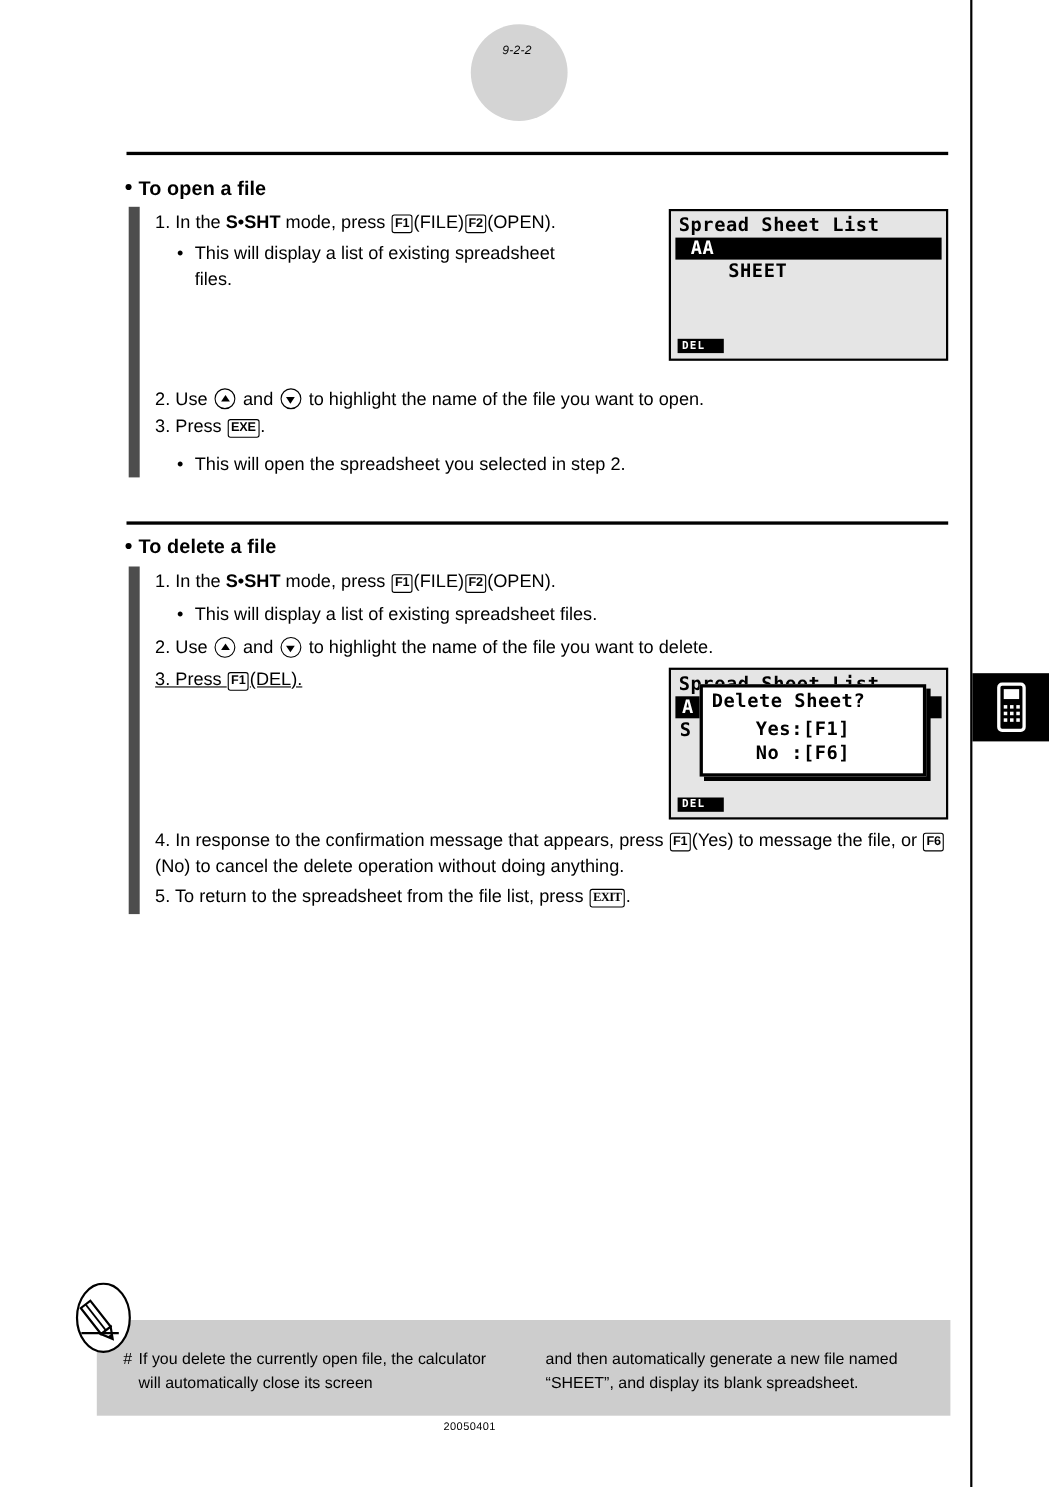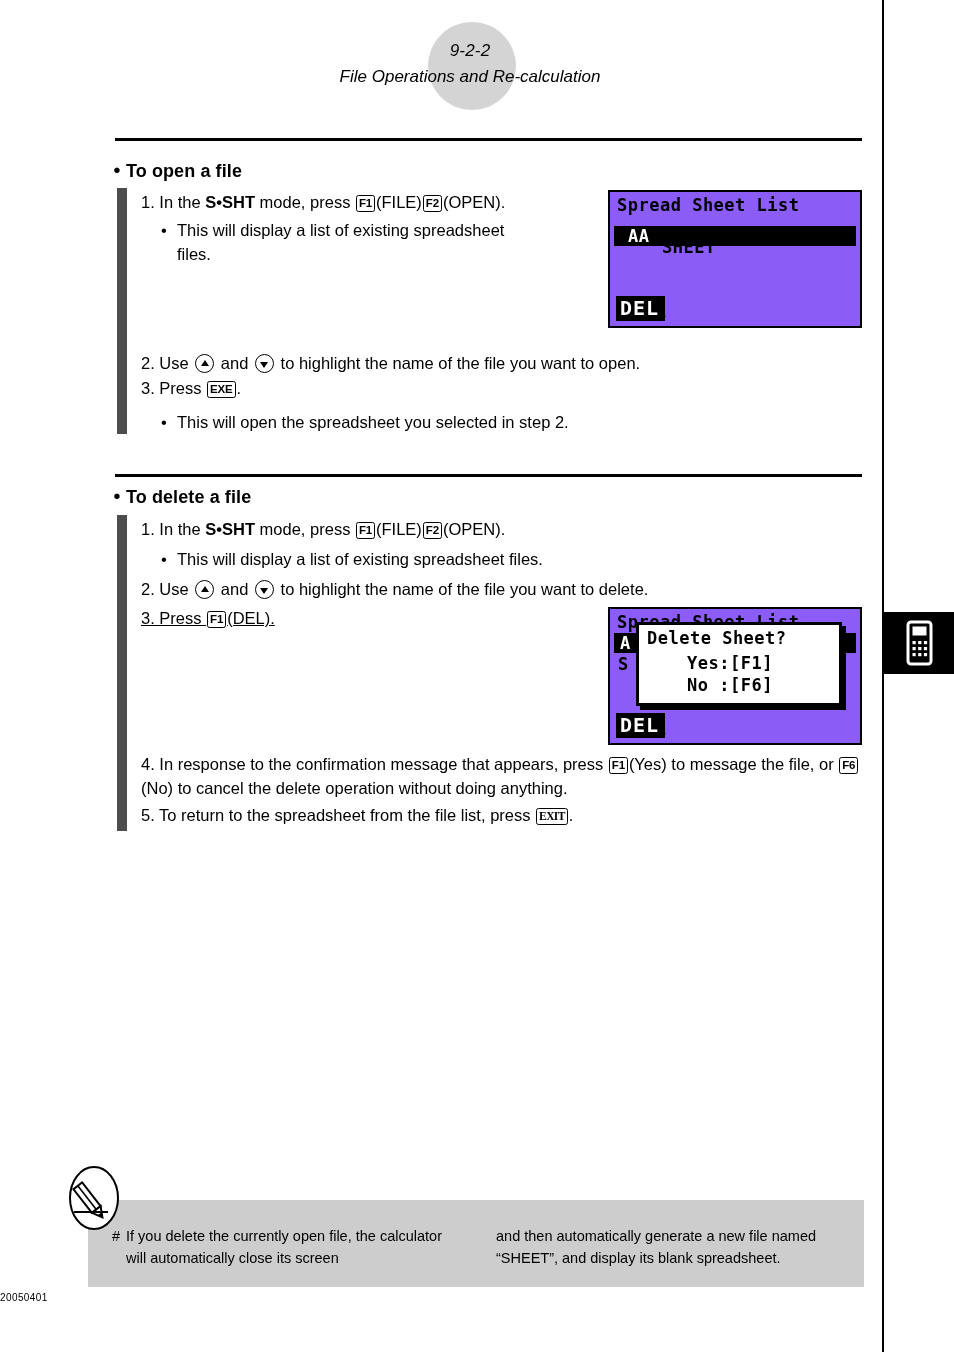--- a/index.html
+++ b/index.html
@@ -29,21 +29,21 @@
   .header-block {
     position: absolute;
     left: 0;
     top: 38px;
     width: 940px;
     text-align: center;
     font-style: italic;
     line-height: 1.55;
   }
   .header-pageno {
-    font-size: 17px;
+    font-size: 11px;
     letter-spacing: .2px;
   }
   .header-title {
     font-size: 17px;
   }
 
   
   .edge-rule {
     position: absolute;
     left: 882px;
@@ -166,21 +166,21 @@
   .arrowkey.down::after {
     border-left: 4.5px solid transparent;
     border-right: 4.5px solid transparent;
     border-top: 6px solid #000;
     margin-top: 1px;
   }
 
   
   .lcd {
     position: absolute;
-    background: #8b5cf6;
+    background: #e5e5e5;
     border: 2px solid #000000;
     overflow: hidden;
     font-family: "DejaVu Sans Mono", monospace;
   }
   #lcd-open   { left: 608px; top: 190px;  width: 250px; height: 134px; }
   #lcd-delete { left: 608px; top: 607px;  width: 250px; height: 134px; }
 
   .lcd-title {
     position: absolute;
     left: 7px;
@@ -204,24 +204,24 @@
     background: #000000;
     color: #ffffff;
     padding-left: 14px;
   }
   .lcd-fkey {
     position: absolute;
     left: 6px;
     bottom: 5px;
     background: #000000;
     color: #ffffff;
-    font-size: 20px;
+    font-size: 10px;
     font-weight: bold;
     letter-spacing: 1px;
-    padding: 1px 0 1px 4px;
+    padding: 1px 11px 1px 4px;
     line-height: 1.15;
   }
   .lcd-fkey .tri {
     display: inline-block;
     width: 0; height: 0;
     border-left: 6px solid #000;
     border-top: 8px solid transparent;
     position: relative;
     top: 2px;
     left: 1px;
@@ -288,31 +288,31 @@
   #note-col-1 { left: 112px; width: 350px; }
   #note-col-2 { left: 480px; width: 380px; margin-left: 16px; }
   .note-col .hang { display: block; text-indent: 0; padding-left: 14px; }
   .note-col .hash { position: absolute; left: 0; }
 
   .doc-code {
     position: absolute;
     left: 0;
     top: 1292px;
     width: 854px;
+    text-align: center;
     font-size: 10px;
     letter-spacing: .4px;
   }
 </style>
 </head>
 <body>
 
 <div class="page-circle"></div>
 <div class="header-block">
   <div class="header-pageno">9-2-2</div>
-  <div class="header-title">File Operations and Re-calculation</div>
 </div>
 
 <div class="edge-rule"></div>
 <div class="side-tab">
   <svg width="70" height="62" viewBox="0 0 70 62" aria-hidden="true">
     <rect x="24" y="10" width="23" height="42" rx="3" ry="3" fill="none" stroke="#ffffff" stroke-width="3"></rect>
     <rect x="28.5" y="14.5" width="14" height="9" fill="#ffffff"></rect>
     <g fill="#ffffff">
       <rect x="28.5" y="29" width="3.2" height="3.2"></rect>
       <rect x="34.2" y="29" width="3.2" height="3.2"></rect>
@@ -358,21 +358,21 @@
   </span>
 </div>
 
 <div class="item subbullet" style="left:161px; top:411px; width:520px;">
   <span class="marker">•</span>
   <span class="body wrapok">This will open the spreadsheet you selected in step 2.</span>
 </div>
 
 <div class="lcd" id="lcd-open">
   <div class="lcd-title">Spread Sheet List</div>
-  <div class="lcd-row selected" style="top:24px;margin-top:10px;">AA</div>
+  <div class="lcd-row selected" style="top:24px;">AA</div>
   <div class="lcd-row" style="top:45px; left:18px;margin-left:34px;">SHEET</div>
   <div class="lcd-fkey"><span>DEL</span><span class="tri"></span></div>
 </div>
 
 <div class="hrule" id="rule-2"></div>
 
 <div class="section-head" id="head-delete">
   <span class="dot">●</span><span>To delete a file</span>
 </div>
 

